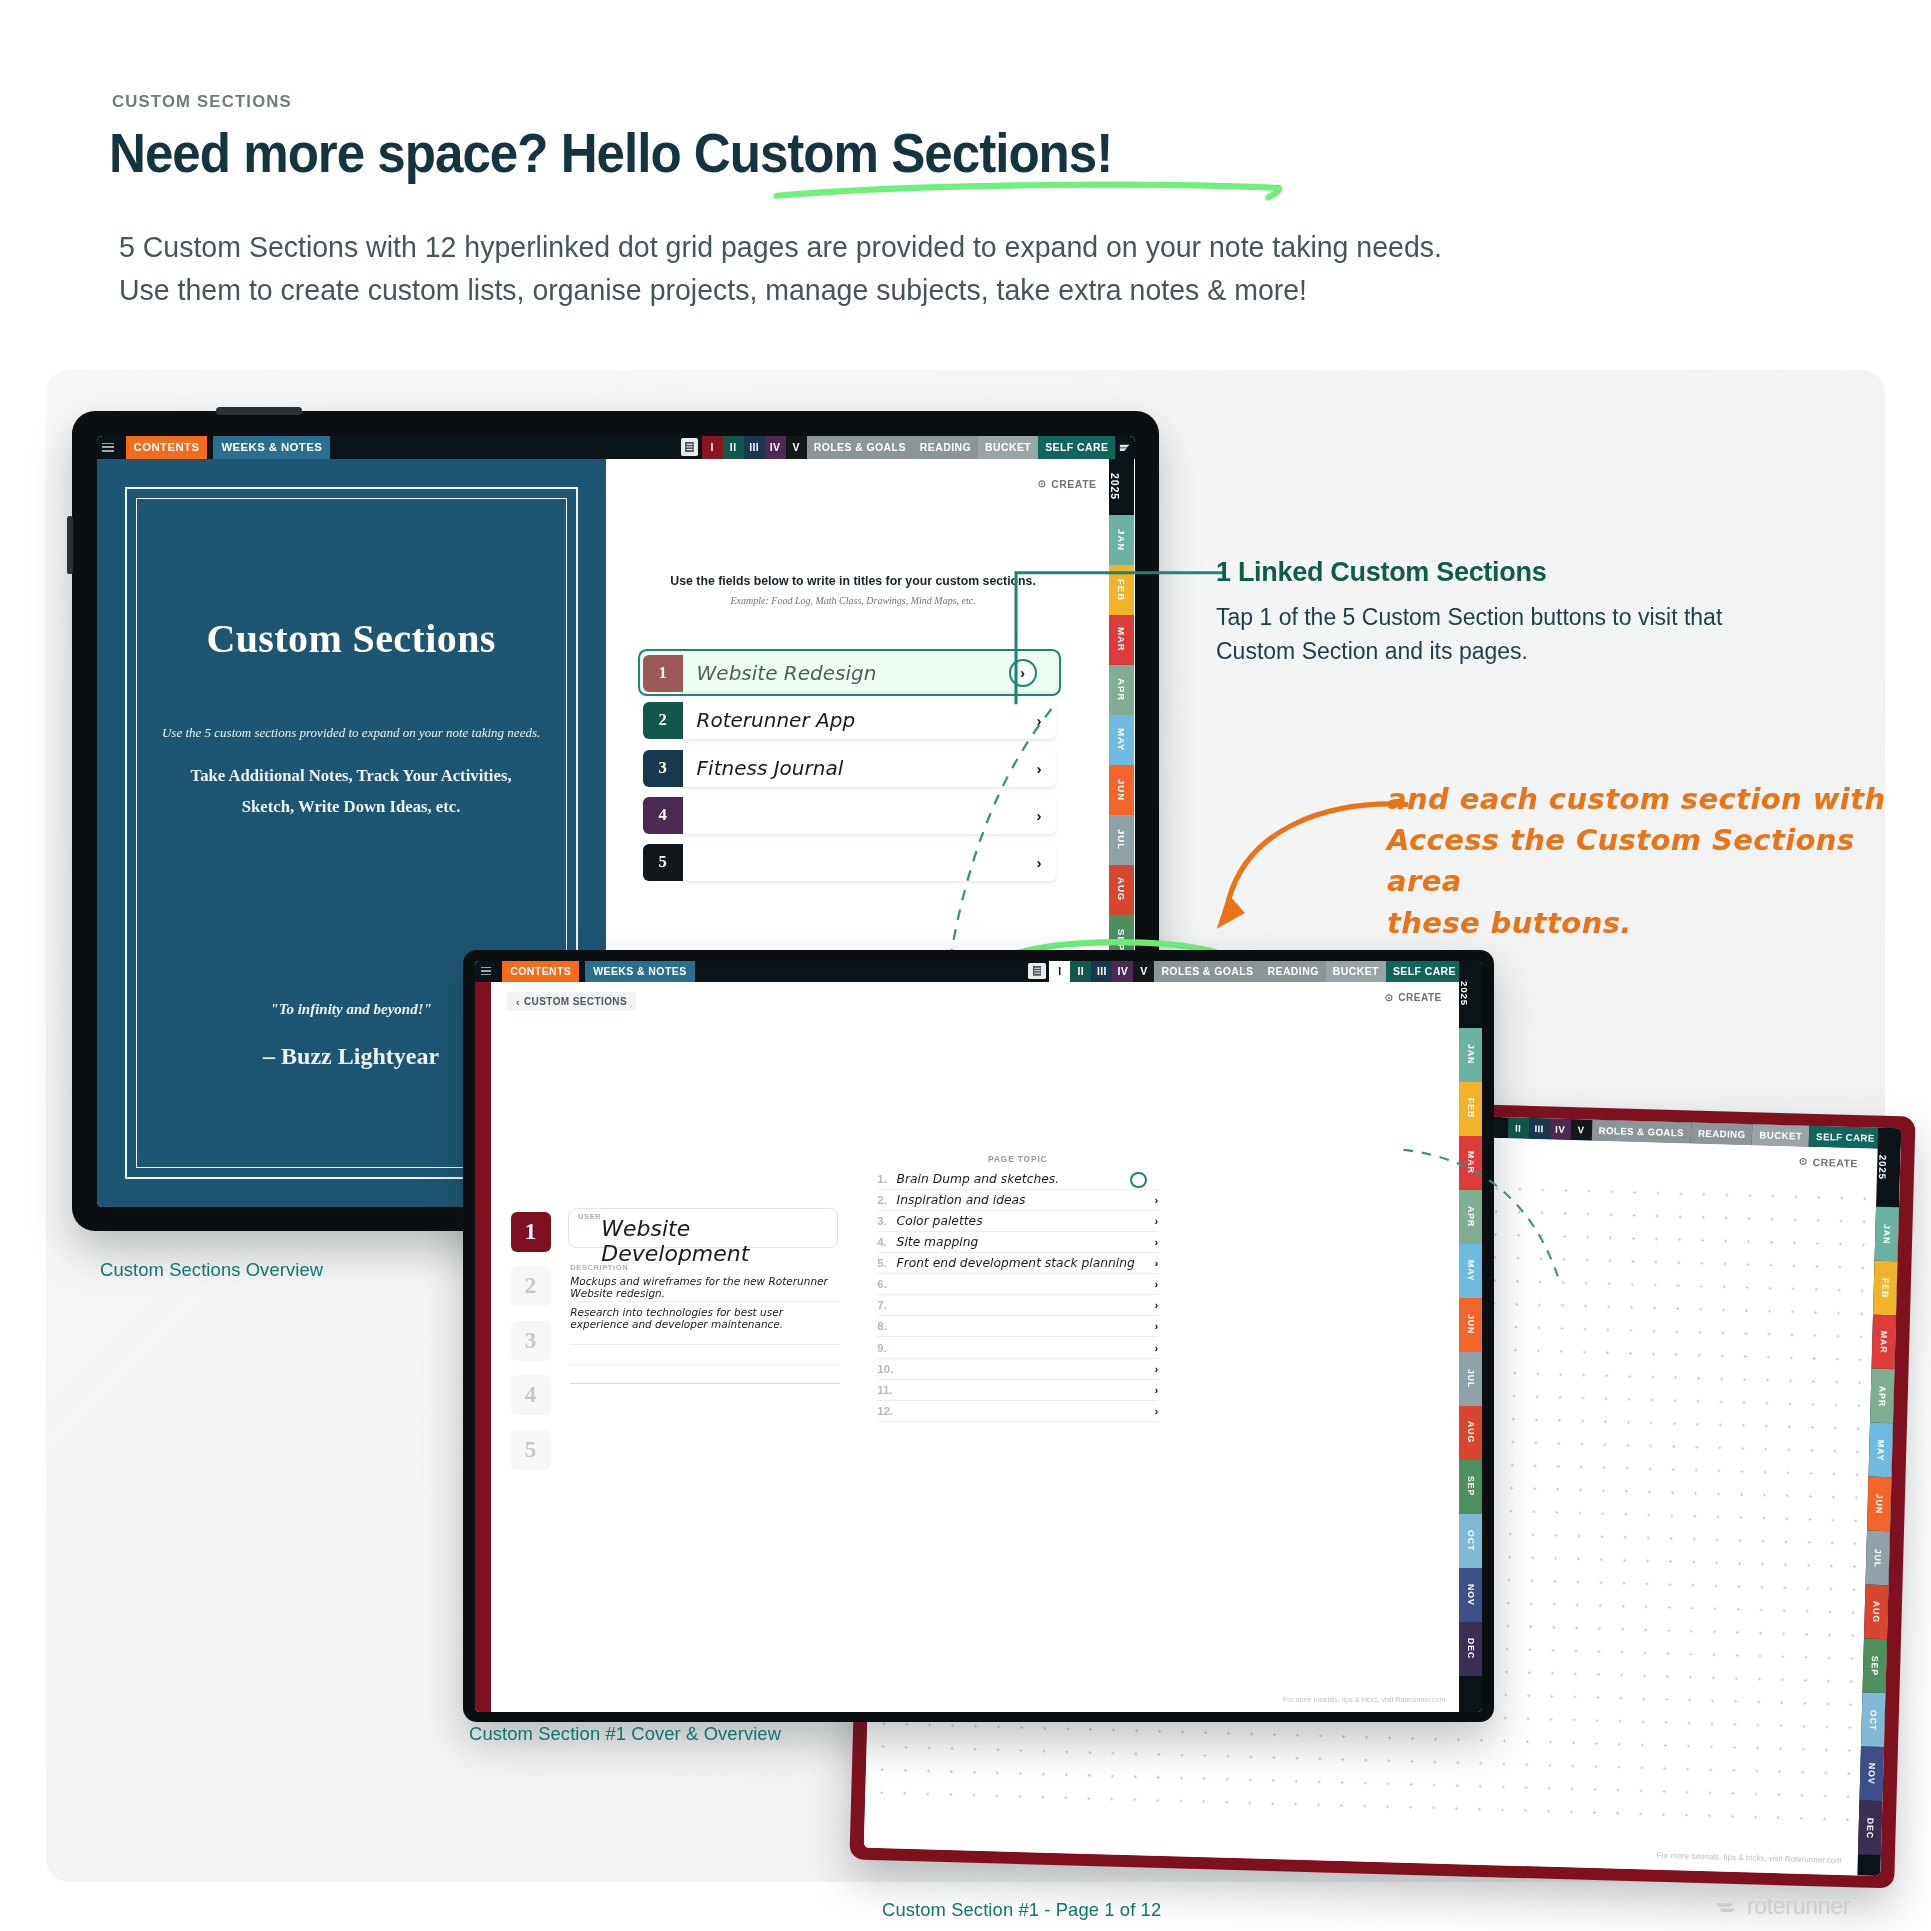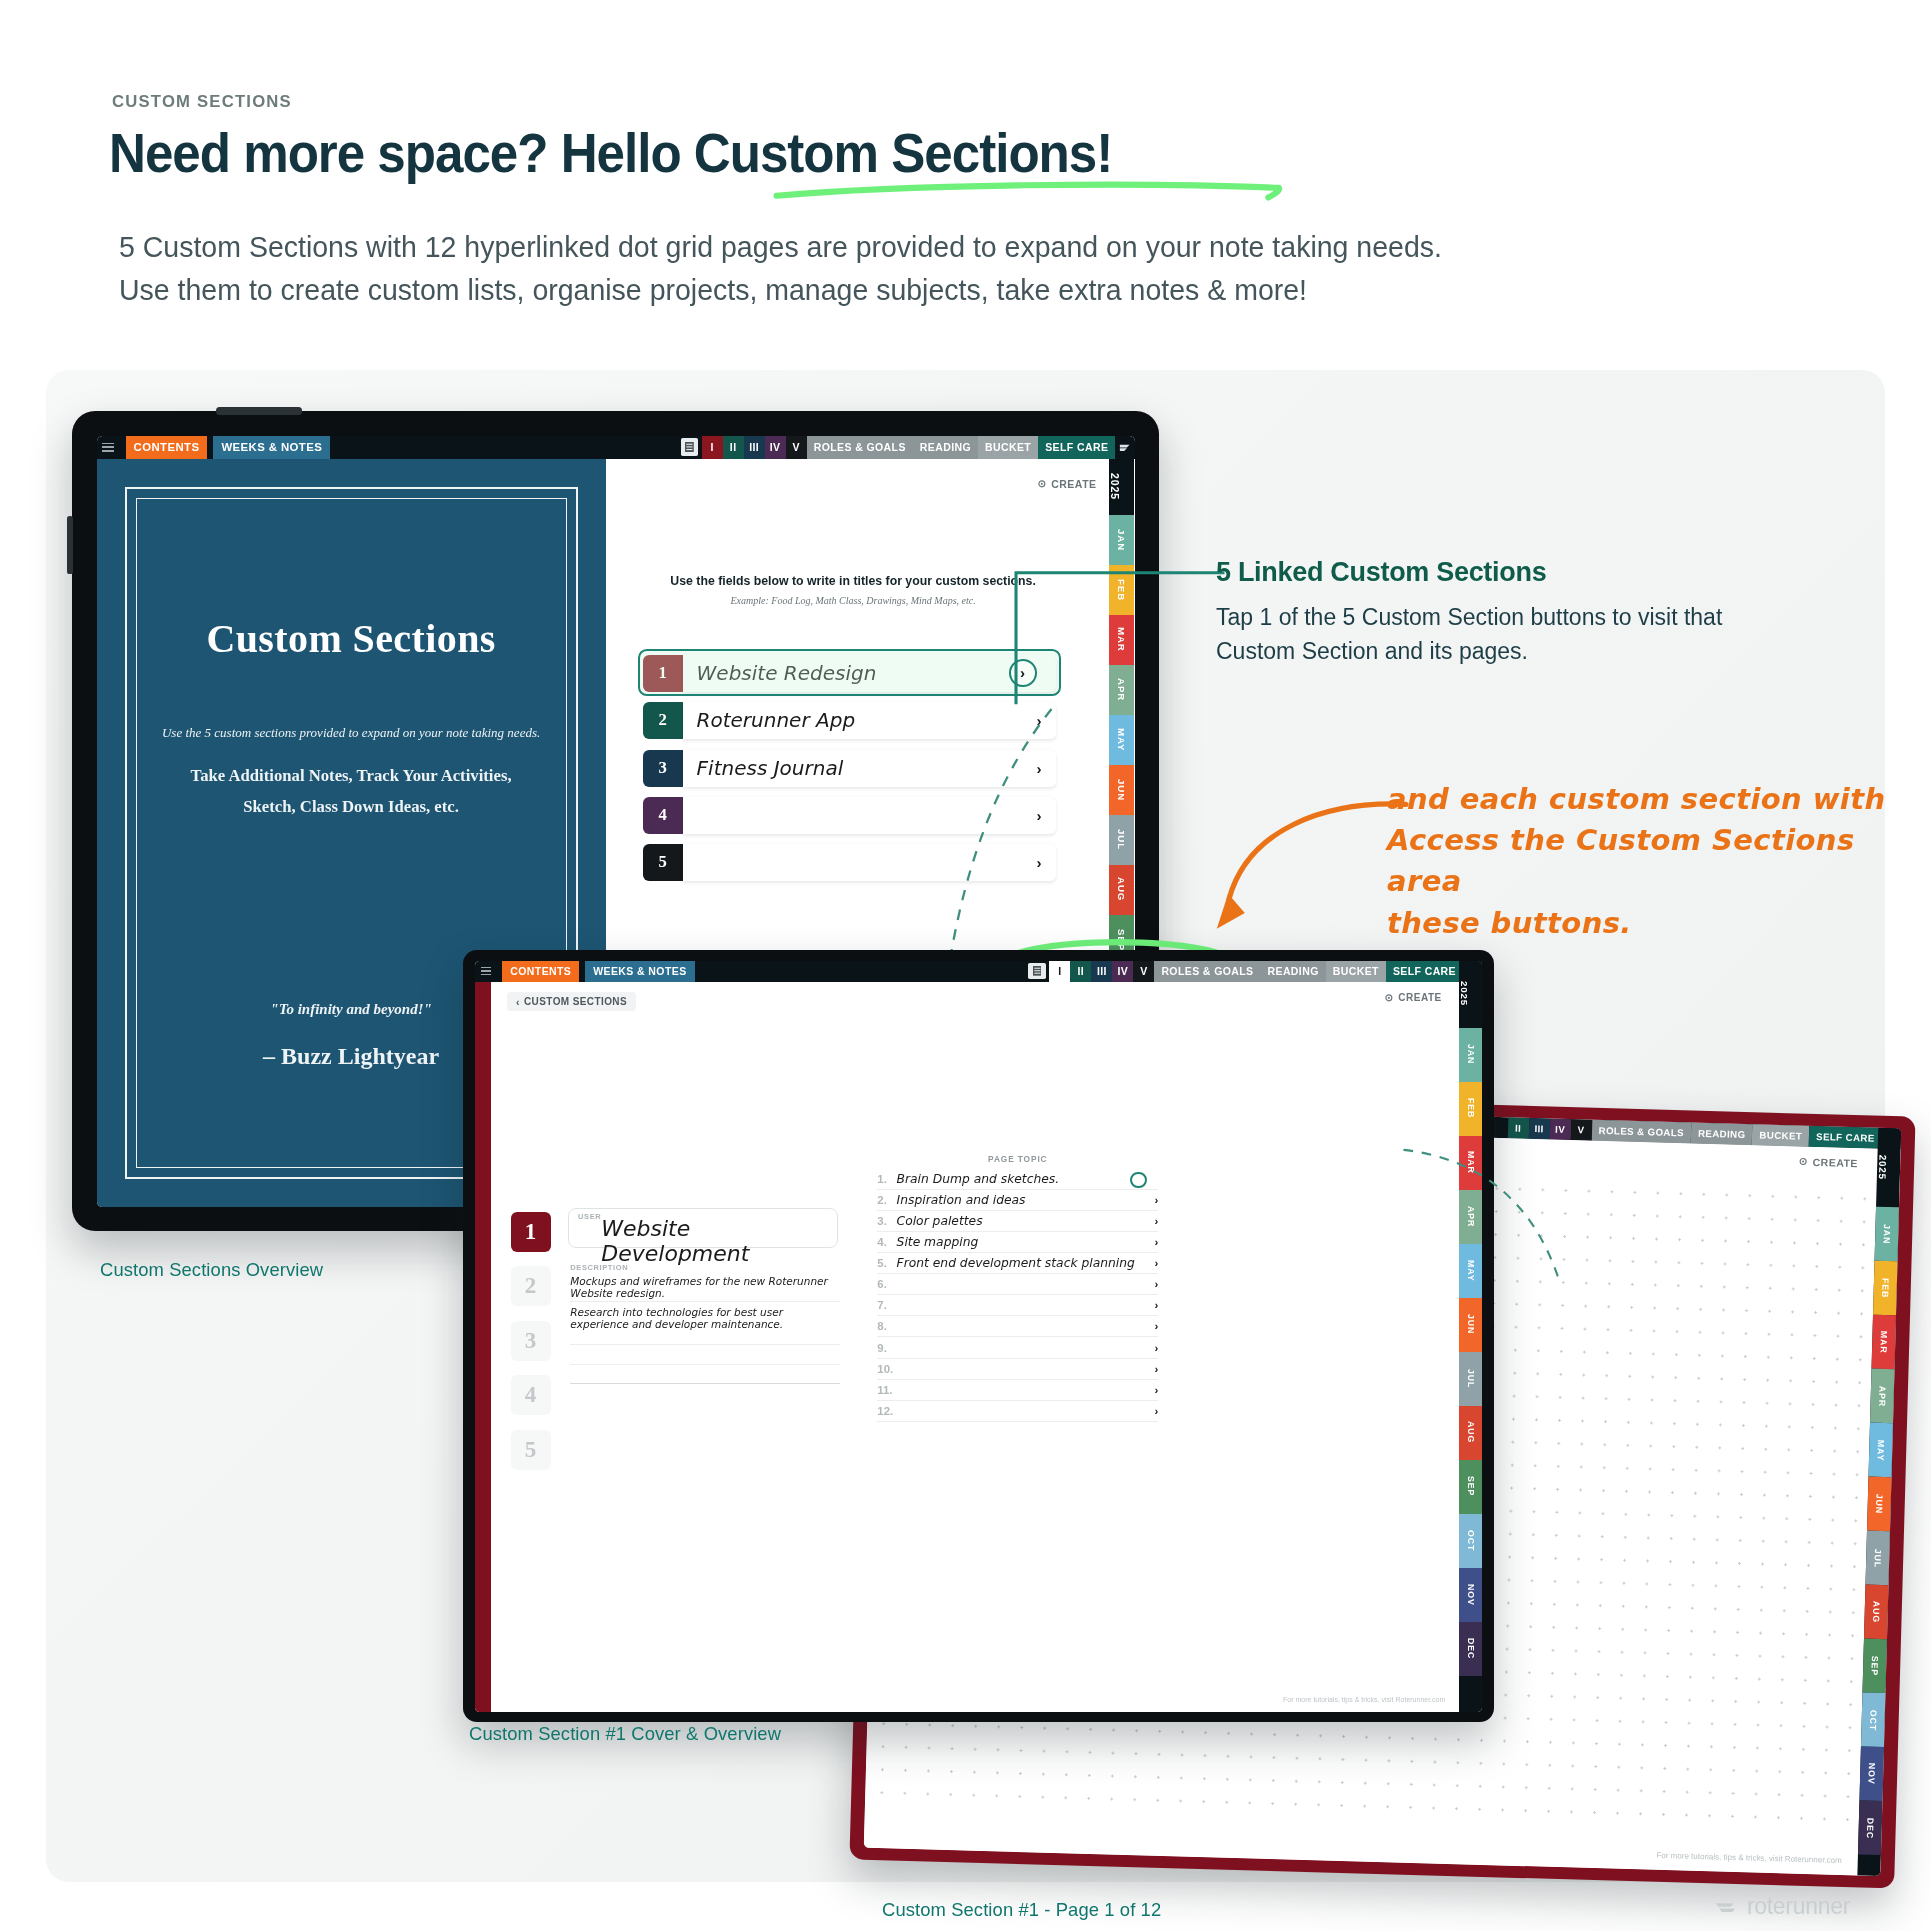--- a/index.html
+++ b/index.html
@@ -212,21 +212,21 @@
           </div>
         </div>
       </div>
 
       <div class="cover" style="left:0;top:23px;width:509px;height:748px;">
         <div class="ring1" style="left:28px;top:28px;right:28px;bottom:28px;"></div>
         <div class="ring2" style="left:39px;top:39px;right:39px;bottom:39px;"></div>
         <div class="ctitle" style="top:156px;font-size:40px;letter-spacing:0.4px;">Custom Sections</div>
         <div class="cline" style="top:266px;font-size:13px;font-style:italic;">Use the 5 custom sections provided to expand on your note taking needs.</div>
         <div class="cline" style="top:307px;font-size:16.7px;font-weight:700;">Take Additional Notes, Track Your Activities,</div>
-        <div class="cline" style="top:338px;font-size:16.7px;font-weight:700;">Sketch, Class Down Ideas, etc.</div>
+        <div class="cline" style="top:338px;font-size:16.7px;font-weight:700;">Sketch, Write Down Ideas, etc.</div>
         <div class="cline" style="top:542px;font-size:15px;font-style:italic;font-weight:700;">"To infinity and beyond!"</div>
         <div class="cline" style="top:584px;font-size:24px;font-weight:700;">– Buzz Lightyear</div>
       </div>
 
       <div style="position:absolute;left:509px;top:23px;width:528px;height:748px;background:#fff;">
 
         <div style="position:absolute;right:37px;top:19.3px;display:flex;align-items:center;gap:4.4px;color:#6b7579;font-size:10.5px;font-weight:700;letter-spacing:0.5px;">
           <svg width="9.7" height="9.7" viewBox="0 0 11 11">
               <circle cx="5.5" cy="5.5" r="3.4" fill="none" stroke="#6b7579" stroke-width="1.3"></circle>
               <circle cx="5.5" cy="5.5" r="1.2" fill="#6b7579"></circle>
@@ -294,21 +294,21 @@
       </div>
     </div>
   </div>
 
   <div class="cap" style="left:100px;top:1259px;">Custom Sections Overview</div>
 
   <svg style="position:absolute;left:1009px;top:562px;width:219px;height:145px;" viewBox="0 0 250 165">
     <path d="M8 162 L8 12 L246 12" fill="none" stroke="#1e8474" stroke-width="3.5"></path>
   </svg>
 
-  <div class="ann-title" style="left:1216px;top:557px;font-size:27px;">5 Linked Custom Sections</div>
+  <div class="ann-title" style="left:1216px;top:557px;font-size:27px;">1 Linked Custom Sections</div>
   <div class="ann-body" style="left:1216px;top:600px;font-size:23px;">
     <div>Tap 1 of the 5 Custom Section buttons to visit that</div>
     <div>Custom Section and its pages.</div>
   </div>
 
   <div class="scribble" style="left:1387px;top:779px;font-size:29px;">
     <div>and each custom section with</div>
     <div>Access the Custom Sections area</div>
     <div>these buttons.</div>
   </div>

